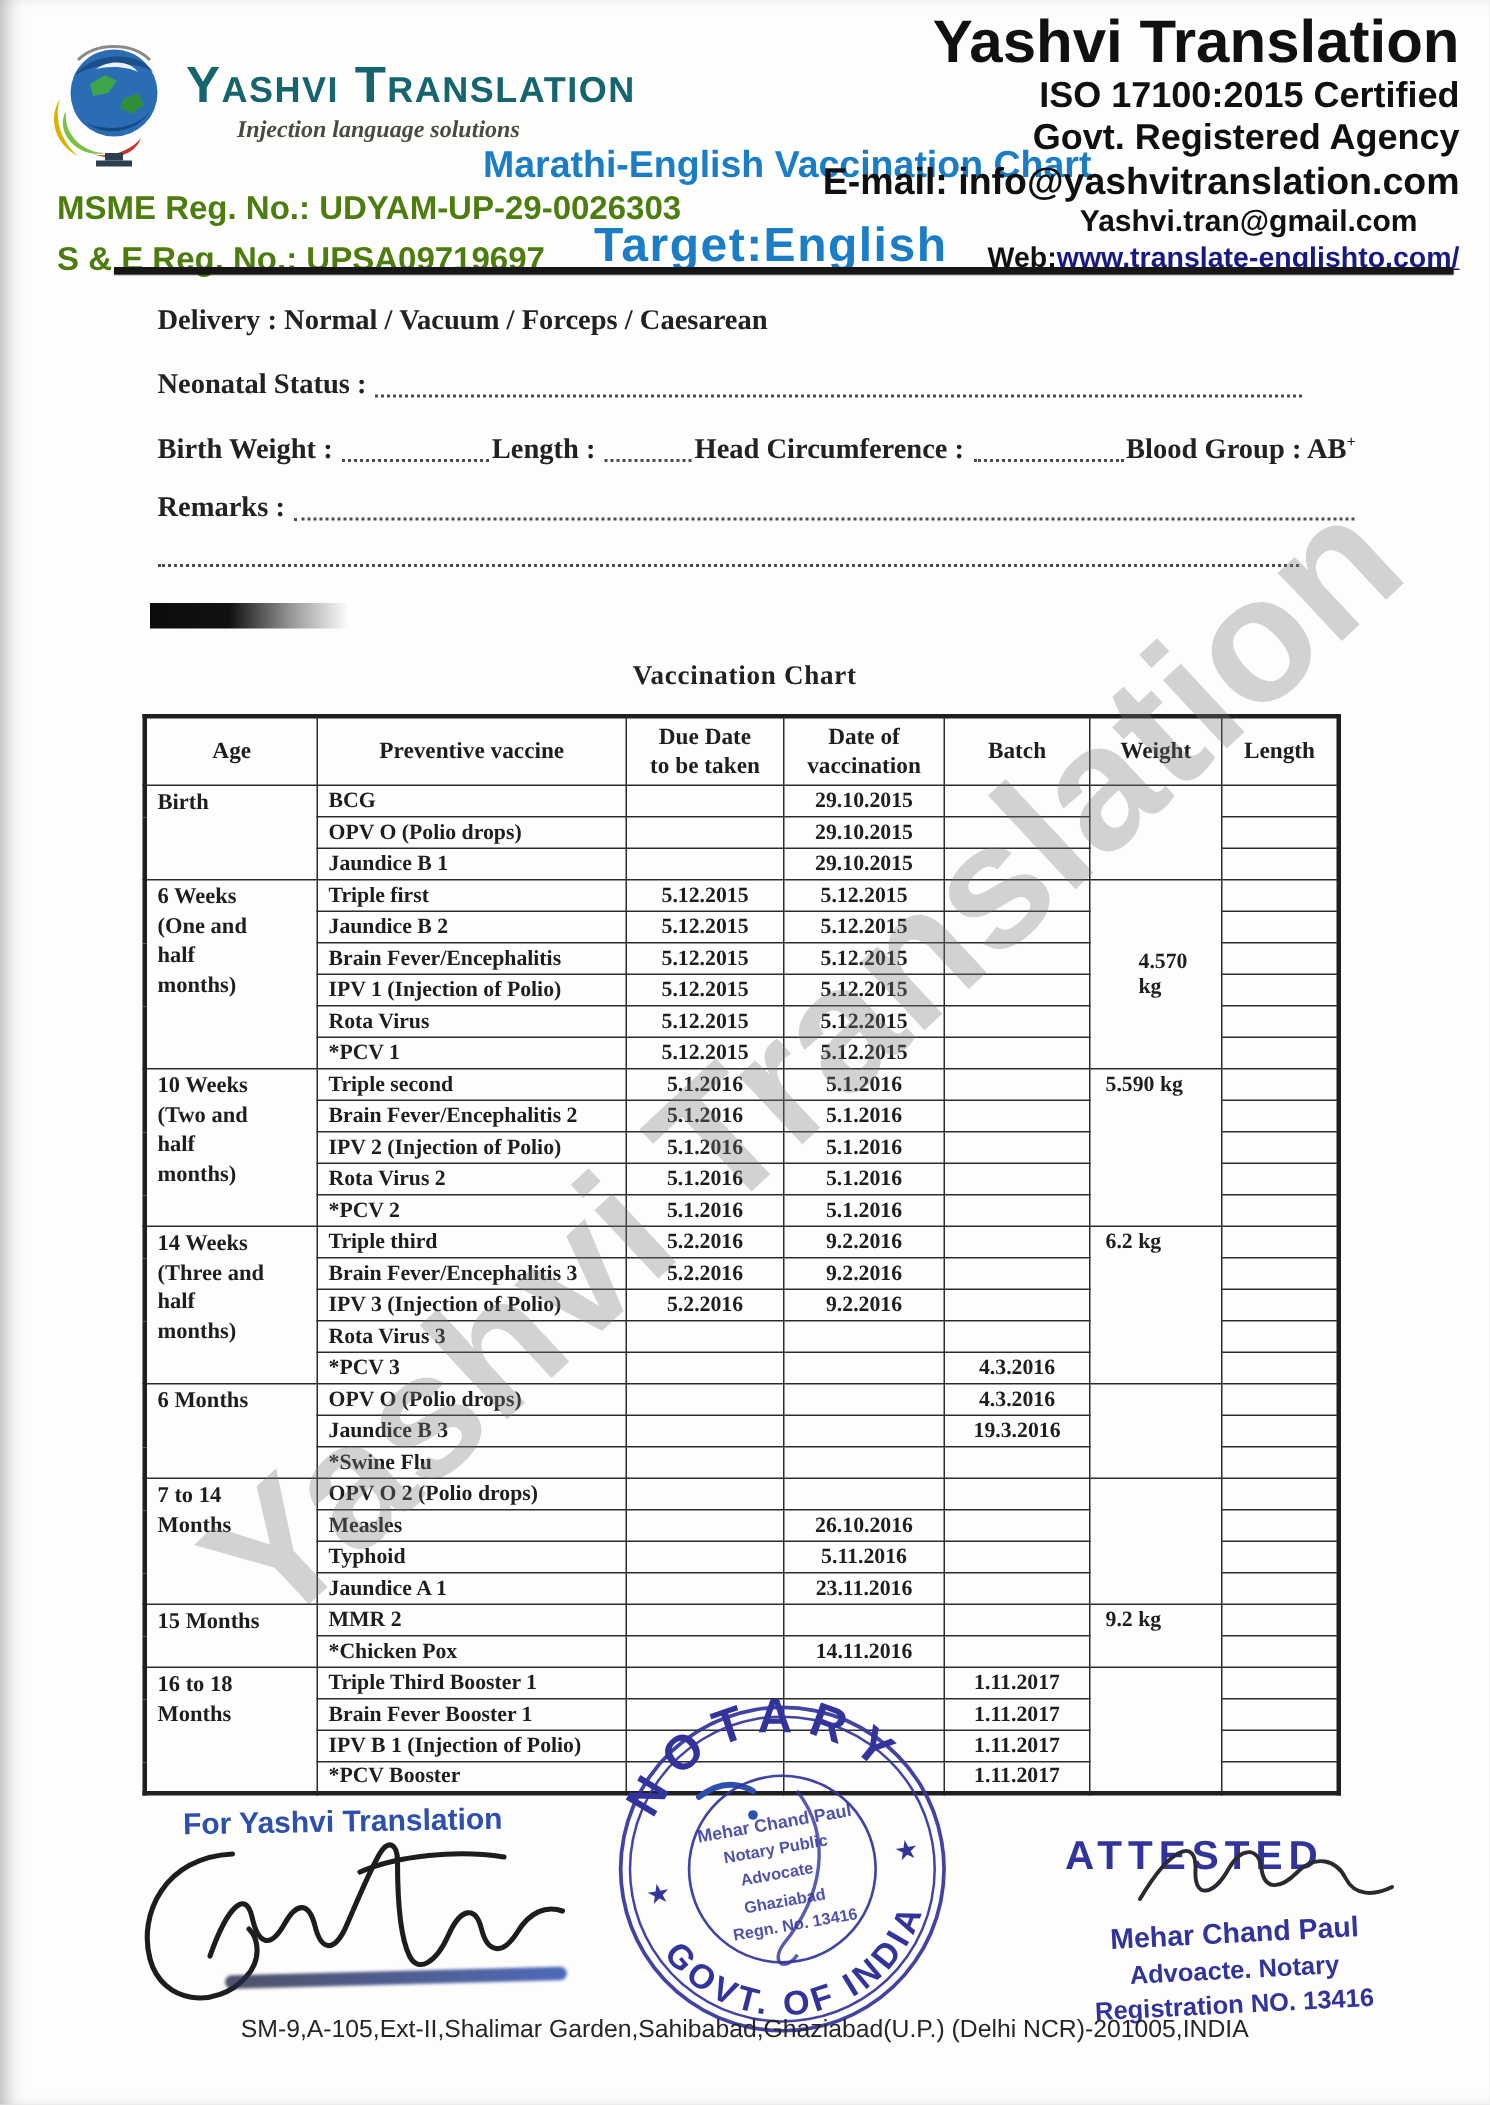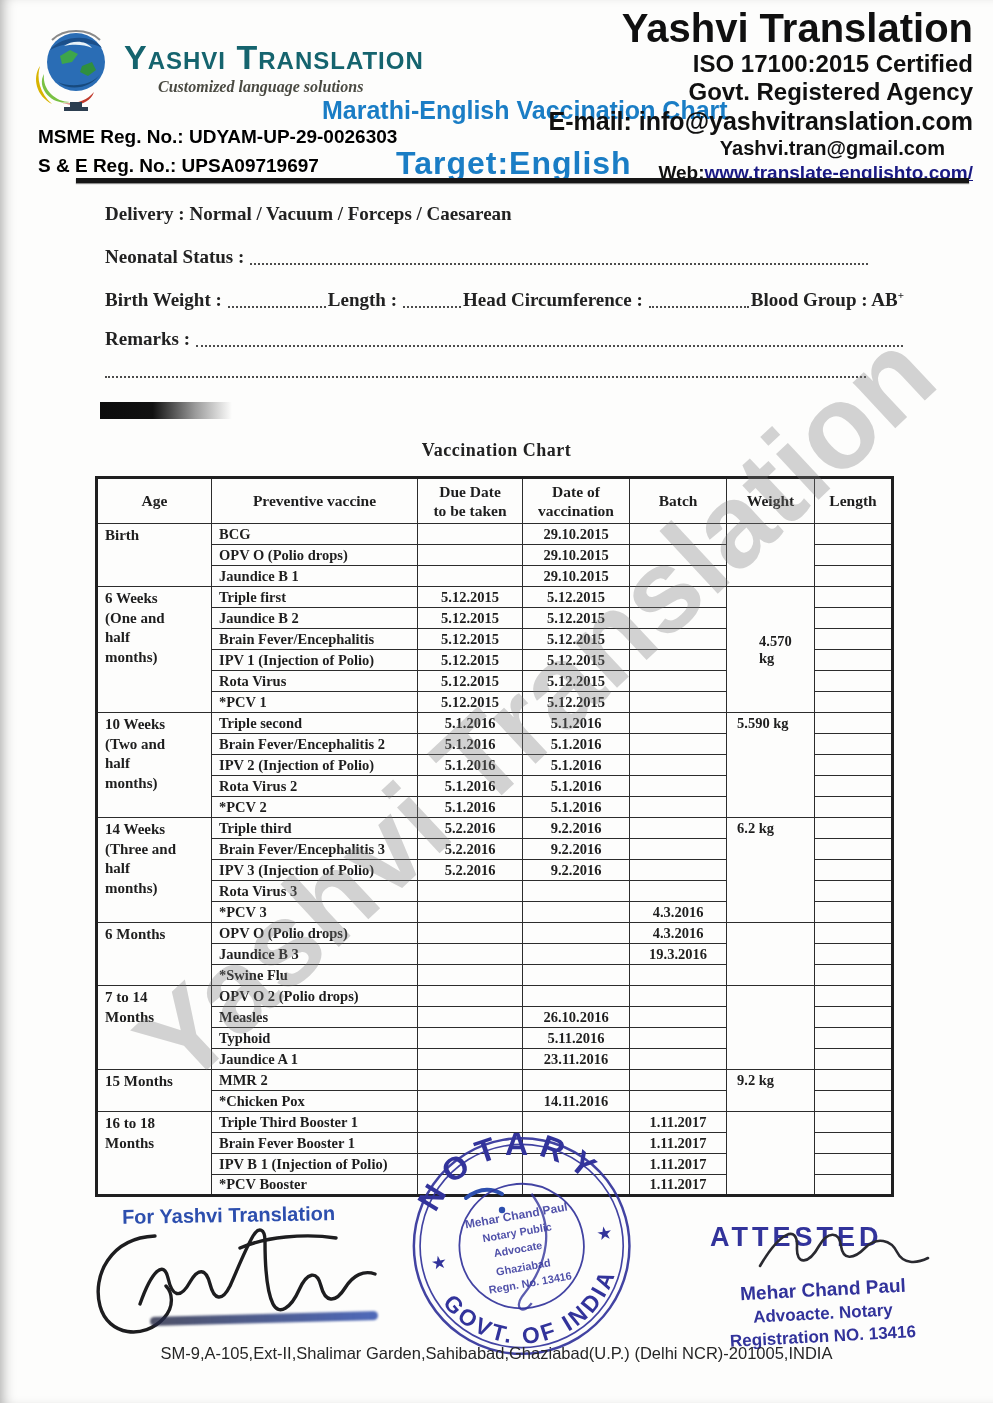--- a/index.html
+++ b/index.html
@@ -9,21 +9,21 @@
   
   .hdr-rule{position:absolute;left:76px;right:24px;top:178px;height:5px;background:#161616;
             box-shadow:0 1px 1px rgba(0,0,0,.45);}
   .logo-wrap{position:absolute;left:30px;top:22px;display:flex;align-items:flex-start;}
   .brand-block{margin-left:6px;margin-top:18px;}
   .brand{font-family:"Liberation Sans",sans-serif;font-variant:small-caps;
          font-weight:bold;font-size:34px;letter-spacing:1px;color:var(--teal);line-height:1;}
   .tagline{font-family:"Liberation Serif",serif;font-style:italic;font-weight:bold;
            font-size:16px;color:#4a4a42;margin-top:4px;margin-left:34px;}
   .reg{position:absolute;left:38px;top:122px;font-family:"Liberation Sans",sans-serif;
-       font-weight:bold;font-size:19px;color:#000000;line-height:1.55;}
+       font-weight:bold;font-size:22px;color:#4d7c0f;line-height:1.55;}
   .blue-title{position:absolute;left:322px;top:96px;font-family:"Liberation Sans",sans-serif;
               font-weight:bold;font-size:25px;color:var(--blue);}
   .blue-target{position:absolute;left:396px;top:135px;font-family:"Liberation Sans",sans-serif;
                font-weight:bold;font-size:32px;color:var(--blue);letter-spacing:1px;margin-top:10px;}
   .hdr-right{position:absolute;right:20px;top:6px;text-align:right;
              font-family:"Liberation Sans",sans-serif;font-weight:bold;color:#101010;}
   .hdr-right .big{font-size:40px;line-height:1.1;}
   .hdr-right .cert{font-size:24px;line-height:1.15;}
   .hdr-right .mail{font-size:25px;line-height:1.2;margin-top:1px;}
   .hdr-right .gmail{font-size:20px;margin-right:28px;line-height:1.25;}
@@ -93,21 +93,21 @@
       <path d="M52 44 l10 -4 4 8 -8 6 -8 -4 Z" fill="#2f8f3f"></path>
       <path d="M14 52 C6 66 22 84 40 80 C26 80 12 68 14 52 Z" fill="#7ac143"></path>
       <path d="M10 44 C2 56 6 74 22 82 C10 72 6 56 10 44 Z" fill="#d8b400"></path>
       <path d="M64 70 C56 80 40 84 30 80 C44 86 60 82 64 70 Z" fill="#c0392b"></path>
       <rect x="40" y="80" width="12" height="5" fill="#2c3e50"></rect>
       <rect x="34" y="85" width="24" height="4" fill="#2c3e50"></rect>
       <path d="M22 18 C34 6 58 6 70 18" fill="none" stroke="#8a8a8a" stroke-width="2"></path>
     </svg>
     <div class="brand-block">
       <div class="brand">Yashvi Translation</div>
-      <div class="tagline">Customized language solutions</div>
+      <div class="tagline">Injection language solutions</div>
     </div>
   </div>
 
   <div class="reg">
     <div>MSME Reg. No.: UDYAM-UP-29-0026303</div>
     <div>S &amp; E Reg. No.: UPSA09719697</div>
   </div>
 
   <div class="blue-title">Marathi-English Vaccination Chart</div>
   <div class="blue-target">Target:English</div>

